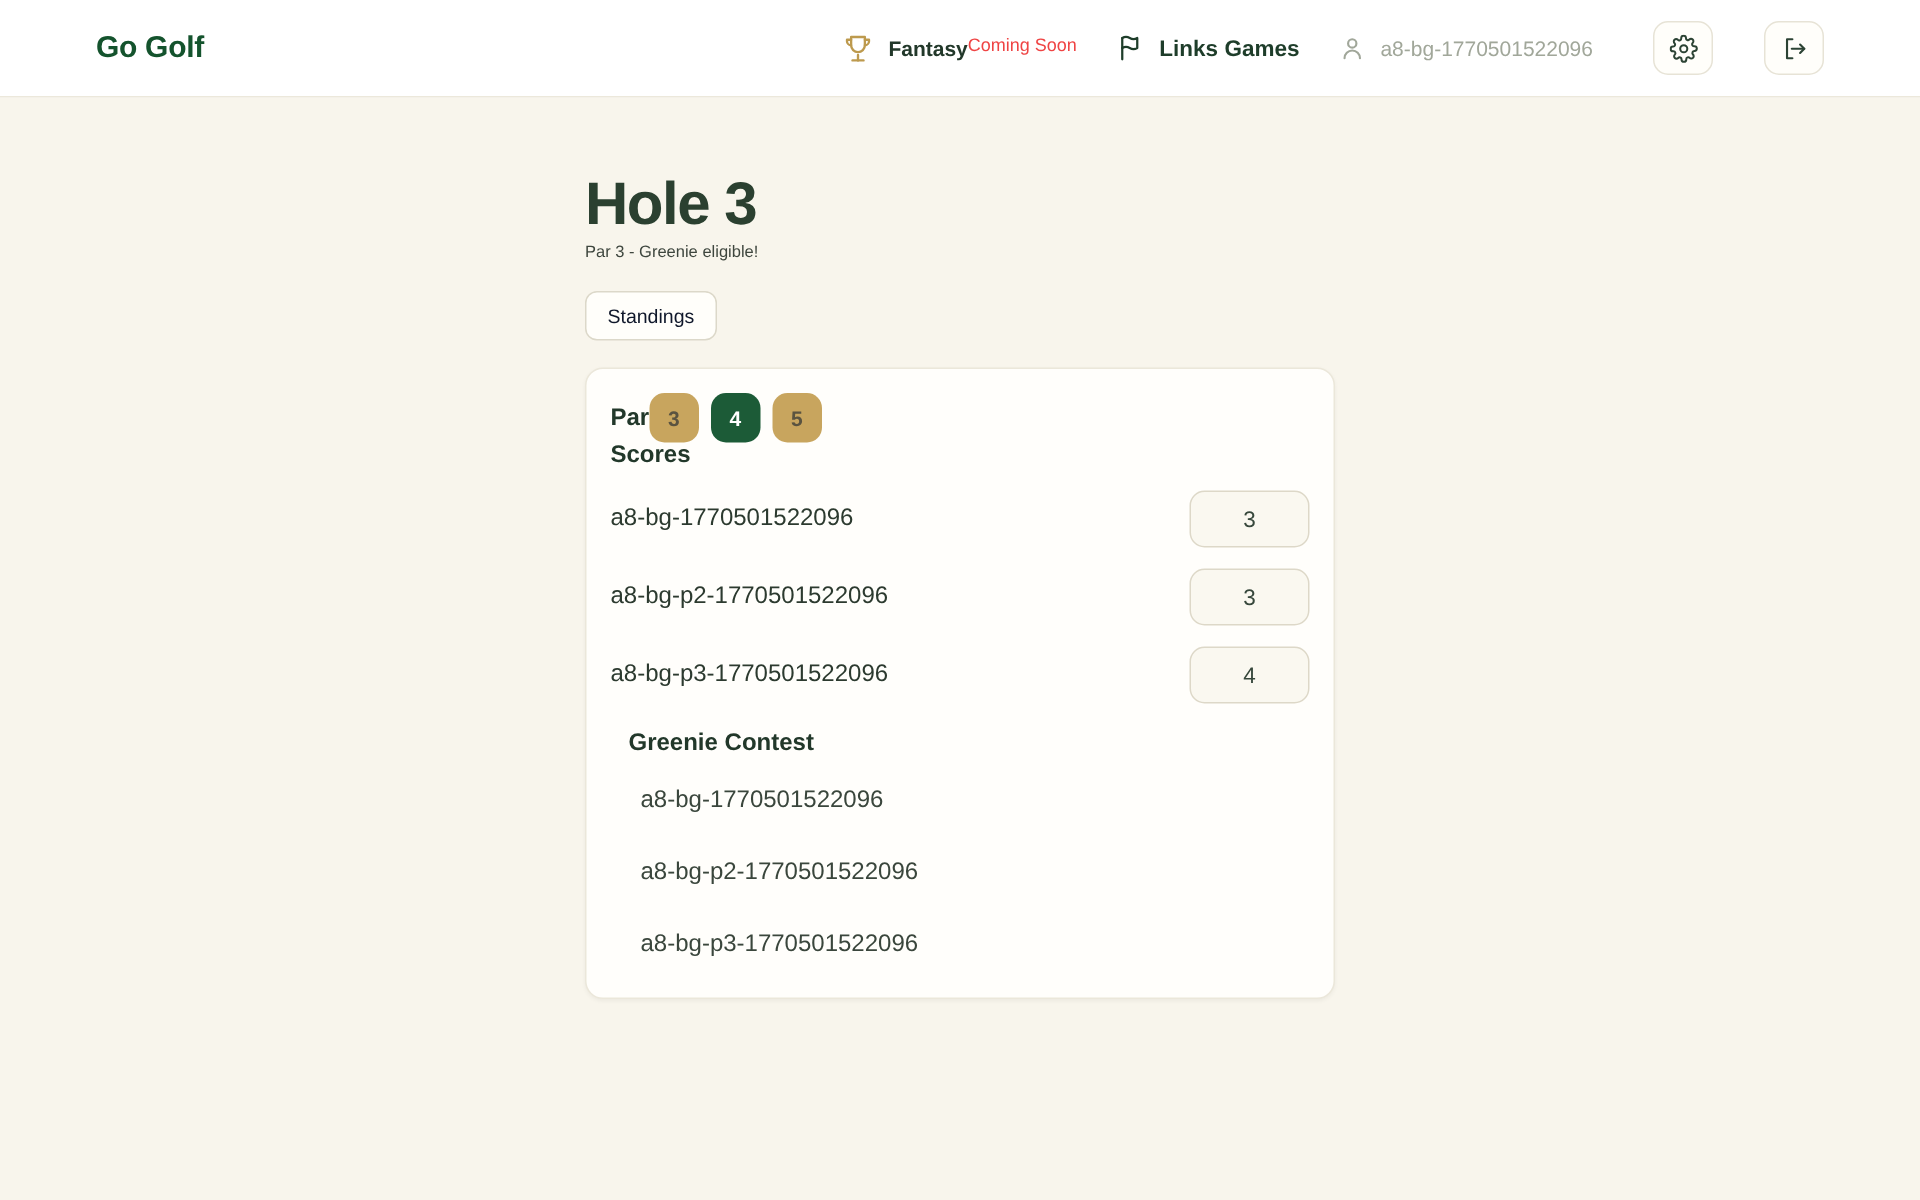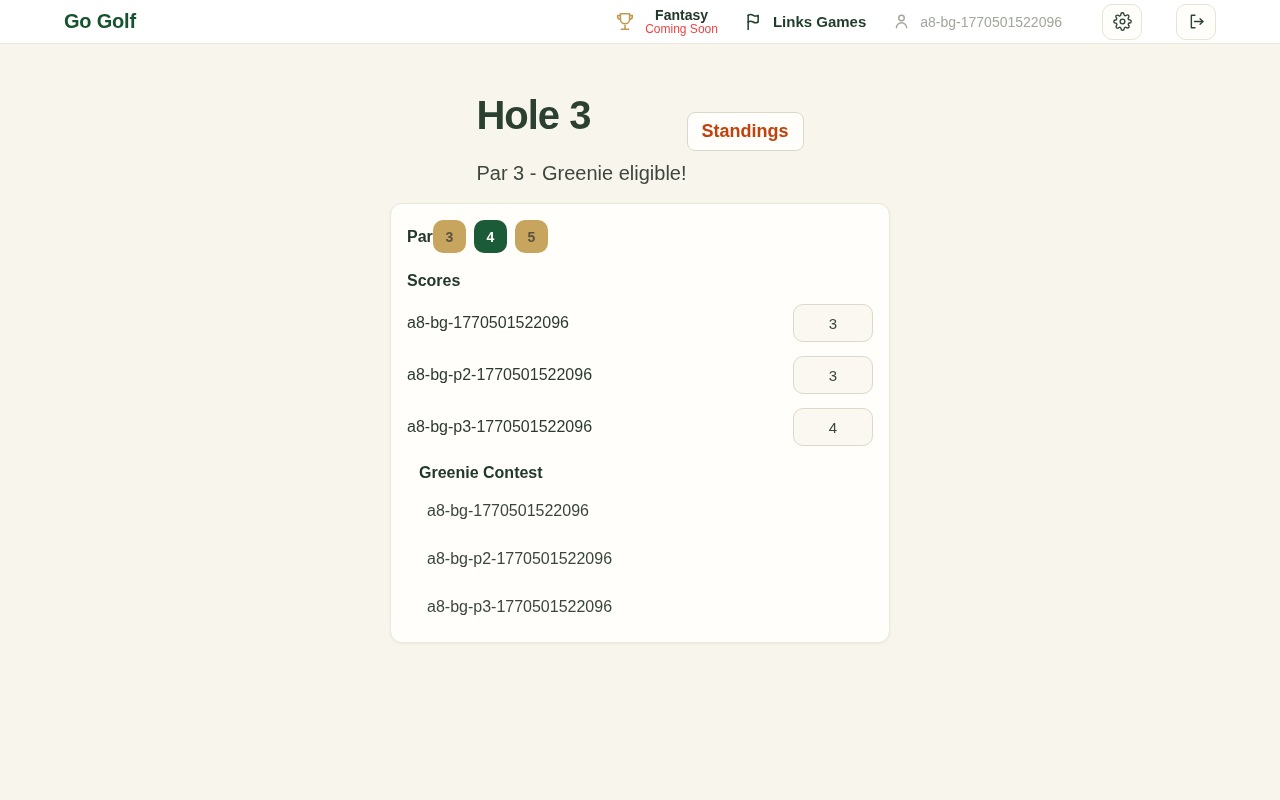--- a/index.html
+++ b/index.html
@@ -5,38 +5,38 @@
   * { margin: 0; padding: 0; box-sizing: border-box; }
   html, body { width: 1280px; height: 800px; overflow: hidden; }
   body {
     font-family: "Liberation Sans", sans-serif;
     background: #f8f5ec;
     color: #2c3a2f;
   }
 
   
   .header {
-    height: 44px;
+    height: 65px;
     background: #ffffff;
     border-bottom: 1px solid #ece8db;
     display: flex;
     align-items: center;
     justify-content: space-between;
     padding: 0 64px;
   }
   .brand {
     font-size: 20px;
     font-weight: bold;
     color: #14532d;
     letter-spacing: -0.2px;
     cursor: pointer;
   }
   .nav { display: flex; align-items: center; gap: 26px; }
   .nav-item { display: flex; align-items: center; gap: 9px; cursor: pointer; }
-  .nav-item .labels { display: flex; flex-direction: column; line-height: 1.15; align-items: center; }
+  .nav-item .labels { display: flex; line-height: 1.15; }
   .nav-label { font-size: 14px; font-weight: bold; color: #22382a; }
   .nav-sublabel { font-size: 12px; color: #ef4444; }
   .nav-link { font-size: 15px; font-weight: bold; color: #1e3d2a; }
   .nav-user { font-size: 14px; color: #a1a79a; }
   .icon { display: inline-flex; align-items: center; justify-content: center; }
   .icon svg { display: block; }
   .icon-btn {
     width: 40px; height: 36px;
     margin-left: 8px;
     background: #fffefa;
@@ -46,38 +46,38 @@
     align-items: center;
     justify-content: center;
     color: #2c4334;
     cursor: pointer;
   }
   .icon-btn:first-of-type { margin-left: 14px; }
 
   
   .main { width: 500px; margin: 0 auto; padding-top: 48px; }
 
-  .title-row { display: flex; align-items: flex-start; justify-content: center; }
+  .title-row { display: flex; align-items: flex-start; justify-content: center; flex-direction: column; }
   .page-title {
     font-size: 40px;
     font-weight: bold;
     color: #2b4030;
     letter-spacing: -1px;
     line-height: 1.15;
   }
-  .page-subtitle { font-size: 20px; color: #3e463e; margin-top: 24px; }
+  .page-subtitle { font-size: 11px; color: #3e463e; margin-top: 3px; }
   .standings-btn {
     margin-top: 20px;
     background: #fffefa;
     border: 1px solid #dcd8c9;
     border-radius: 8px;
     padding: 8px 14px;
-    font-size: 18px;
-    font-weight: bold;
-    color: #c2410c;
+    font-size: 13px;
+    font-weight: normal;
+    color: #0f172a;
     font-family: "Liberation Sans", sans-serif;
     cursor: pointer;
   }
 
   
   .banner {
     margin-top: 17px;
     background: #3e7b4f;
     border-radius: 10px;
     padding: 18px;
@@ -111,21 +111,21 @@
     border-radius: 10px;
     background: #c8a55e;
     color: #5a5340;
     font-size: 14px;
     font-weight: bold;
     font-family: "Liberation Sans", sans-serif;
     cursor: pointer;
   }
   .par-chip.selected { background: #1c5b37; color: #ffffff; }
 
-  .scores-label { margin-top: 19px; }
+  .scores-label { }
   .score-row {
     display: flex;
     align-items: center;
     justify-content: space-between;
     margin-top: 14px;
   }
   .player-name { font-size: 16px; color: #2c3a2f; }
   .score-input {
     width: 80px; height: 38px;
     background: #faf8f0;

